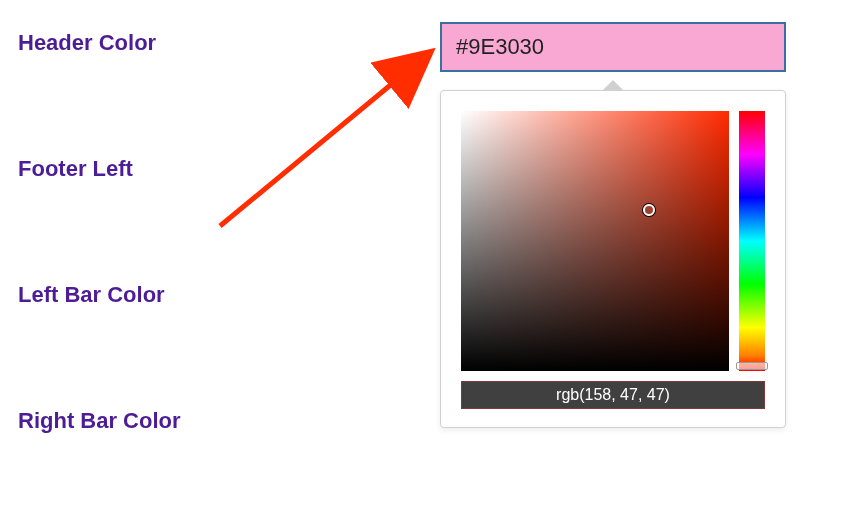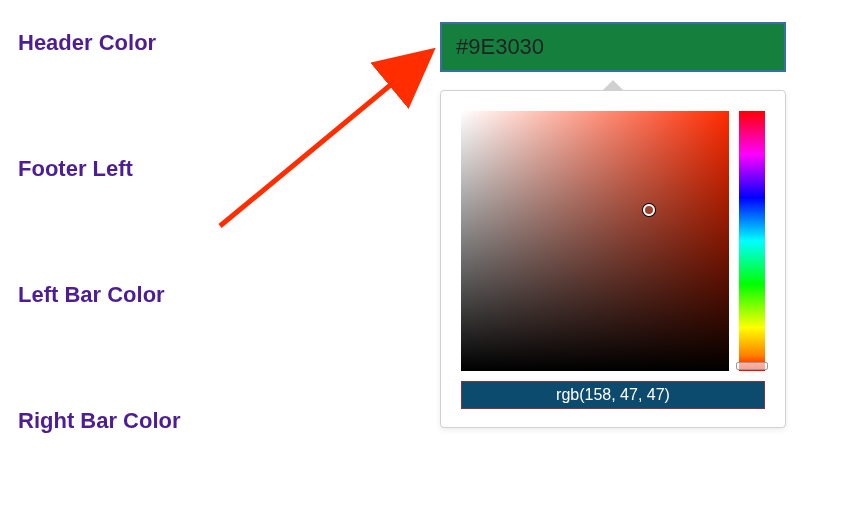--- a/index.html
+++ b/index.html
@@ -27,21 +27,21 @@
     .row-leftbar { top: 282px; align-items: center; }
     .row-rightbar { top: 408px; }
 
     .color-input {
       position: absolute;
       left: 440px;
       top: 22px;
       width: 346px;
       height: 50px;
       border: 2px solid #3a6ea5;
-      background: #15803d;
+      background: #f9a8d4;
       font-size: 22px;
       padding: 0 14px;
       color: #222;
       outline: none;
     }
 
     .picker-popover {
       position: absolute;
       left: 440px;
       top: 90px;
@@ -179,16 +179,16 @@
     <div class="sv-base" id="sv-base" style="background: rgb(255, 42, 0);"></div>
     <div class="sv-white"></div>
     <div class="sv-black"></div>
     <div class="sv-cursor" id="sv-cursor" style="left: 70%; top: 38%;"></div>
   </div>
 
   <div class="hue-strip">
     <div class="hue-handle" id="hue-handle" style="top: 98%;"></div>
   </div>
 
-  <div class="swatch-bar" id="swatch-bar" style="background: #0c4a6e;">
+  <div class="swatch-bar" id="swatch-bar" style="background: #404040;">
     <span>rgb(158, 47, 47)</span>
   </div>
 </div>
 
 </body></html>

